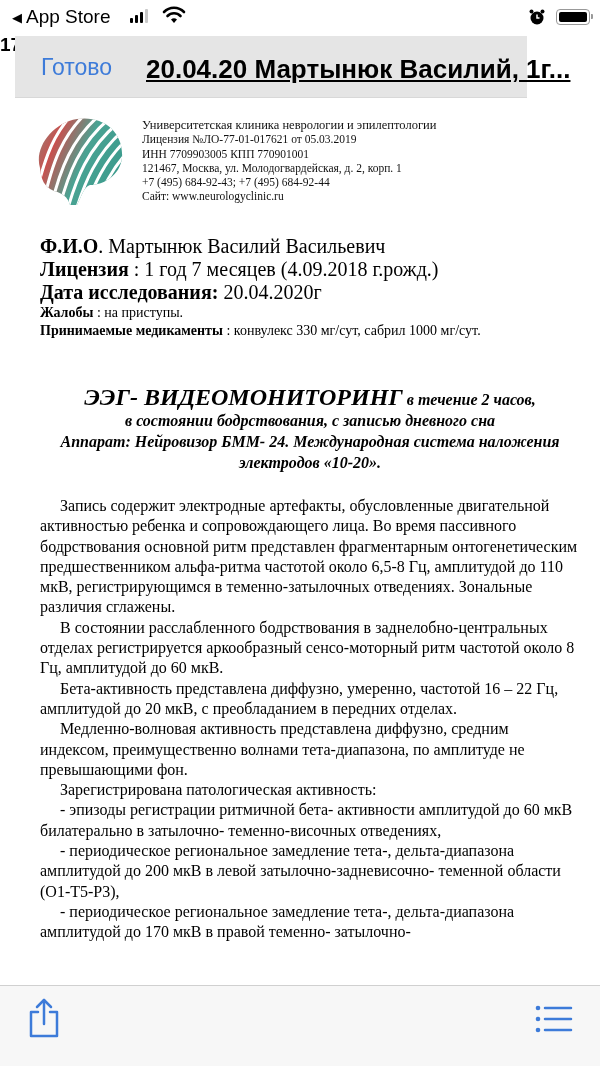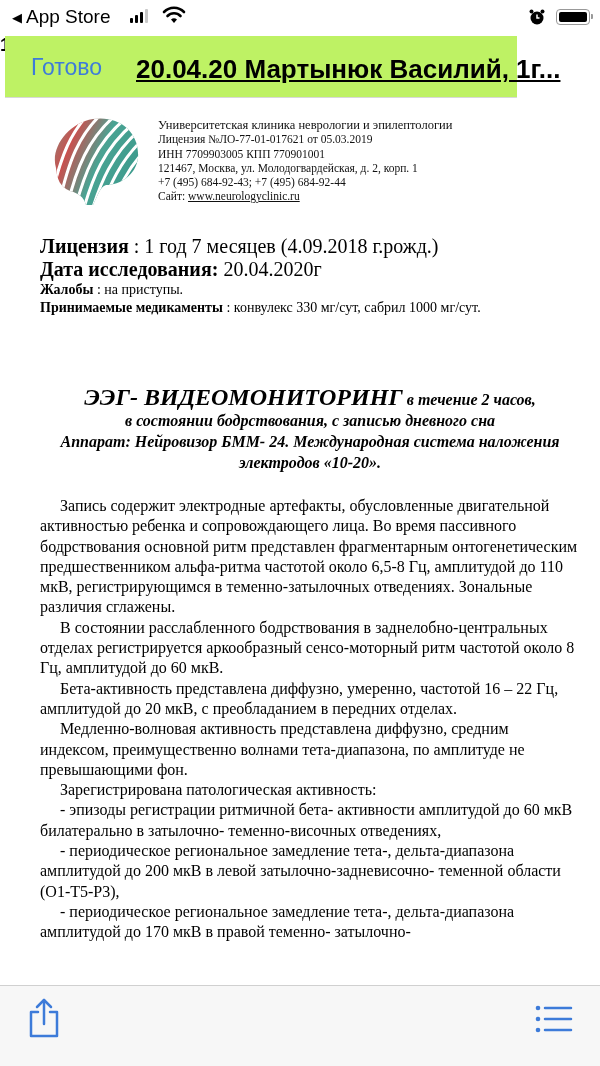--- a/index.html
+++ b/index.html
@@ -14,32 +14,32 @@
     .sb-signal span { width: 3px; background: #000; border-radius: 1px; }
     .sb-signal span.dim { background: #c8c8c8; }
     .sb-wifi { position: absolute; left: 162px; top: 5px; width: 24px; height: 20px; }
     .sb-time { position: absolute; left: 0; width: 488px; top: 6px; font-size: 19px; font-weight: 600; margin-top: 28px; }
     .sb-alarm { position: absolute; left: 528px; top: 8px; width: 18px; height: 18px; }
     .sb-battery { position: absolute; left: 556px; top: 9px; width: 34px; height: 16px; border: 1.5px solid #999; border-radius: 4px; padding: 2px; }
     .sb-battery .fill { width: 100%; height: 100%; background: #000; border-radius: 2px; }
     .sb-battery::after { content: ""; position: absolute; right: -4px; top: 4px; width: 2px; height: 5px; background: #999; border-radius: 0 1px 1px 0; }
 
     
-    .nav-bar { position: absolute; left: 5px; top: 36px; width: 512px; height: 62px; border-bottom: 1px solid #d8d8d8; background: #bef264; }
+    .nav-bar { position: absolute; left: 15px; top: 36px; width: 512px; height: 62px; border-bottom: 1px solid #d8d8d8; background: #e5e5e5; }
     .nav-done { position: absolute; left: 26px; top: 18px; font-size: 23px; color: #3d7bd9; font-weight: 500; }
     .nav-title { position: absolute; left: 131px; top: 18px; font-size: 26px; font-weight: 600; color: #000; white-space: nowrap; text-decoration: underline; }
 
     
     .doc { position: absolute; left: 0; top: 99px; width: 600px; height: 886px; overflow: hidden; font-family: "Liberation Serif", serif; }
 
-    .letterhead { position: absolute; left: 48px; top: 14px; width: 520px; height: 100px; }
+    .letterhead { position: absolute; left: 32px; top: 14px; width: 520px; height: 100px; }
     .logo { position: absolute; left: 0; top: 0; width: 100px; height: 100px; }
     .lh-text { position: absolute; left: 110px; top: 5px; font-size: 11.5px; line-height: 14.3px; color: #111; }
     .lh-text .lh-name { font-size: 12.5px; }
-    .lh-text a { color: #111; text-decoration: underline; }
+    .lh-text a { color: #111; }
 
     .info { position: absolute; left: 40px; top: 136px; width: 530px; }
     .info .row-lg { font-size: 20px; line-height: 23px; }
     .info .row-sm { font-size: 14px; line-height: 18px; }
     .info b { font-weight: bold; }
 
     .heading { position: absolute; left: 50px; top: 288px; width: 520px; text-align: center; font-weight: bold; font-style: italic; font-size: 16px; line-height: 21px; }
     .heading .big { font-size: 24px; font-style: italic; }
 
     .body-text { position: absolute; left: 40px; top: 397px; width: 540px; font-size: 16px; line-height: 20.3px; }
@@ -120,20 +120,21 @@
       <div class="lh-name">Университетская клиника неврологии и эпилептологии</div>
       <div>Лицензия №ЛО-77-01-017621 от 05.03.2019</div>
       <div>ИНН 7709903005 КПП 770901001</div>
       <div>121467, Москва, ул. Молодогвардейская, д. 2, корп. 1</div>
       <div>+7 (495) 684-92-43; +7 (495) 684-92-44</div>
       <div><span>Сайт: </span><a>www.neurologyclinic.ru</a></div>
     </div>
   </div>
 
   <div class="info">
+    <div class="row-lg"><b>Ф.И.О</b><span>.  Мартынюк Василий Васильевич</span></div>
     <div class="row-lg"><b>Лицензия</b><span> : 1 год 7 месяцев (4.09.2018 г.рожд.)</span></div>
     <div class="row-lg"><b>Дата исследования:</b><span> 20.04.2020г</span></div>
     <div class="row-sm"><b>Жалобы</b><span> : на приступы.</span></div>
     <div class="row-sm"><b>Принимаемые медикаменты</b><span> : конвулекс 330 мг/сут, сабрил 1000 мг/сут.</span></div>
   </div>
 
   <div class="heading">
     <div><span class="big">ЭЭГ- ВИДЕОМОНИТОРИНГ</span><span> в течение 2 часов,</span></div>
     <div>в состоянии бодрствования, с записью дневного сна</div>
     <div>Аппарат: Нейровизор БММ- 24. Международная система наложения электродов «10-20».</div>

